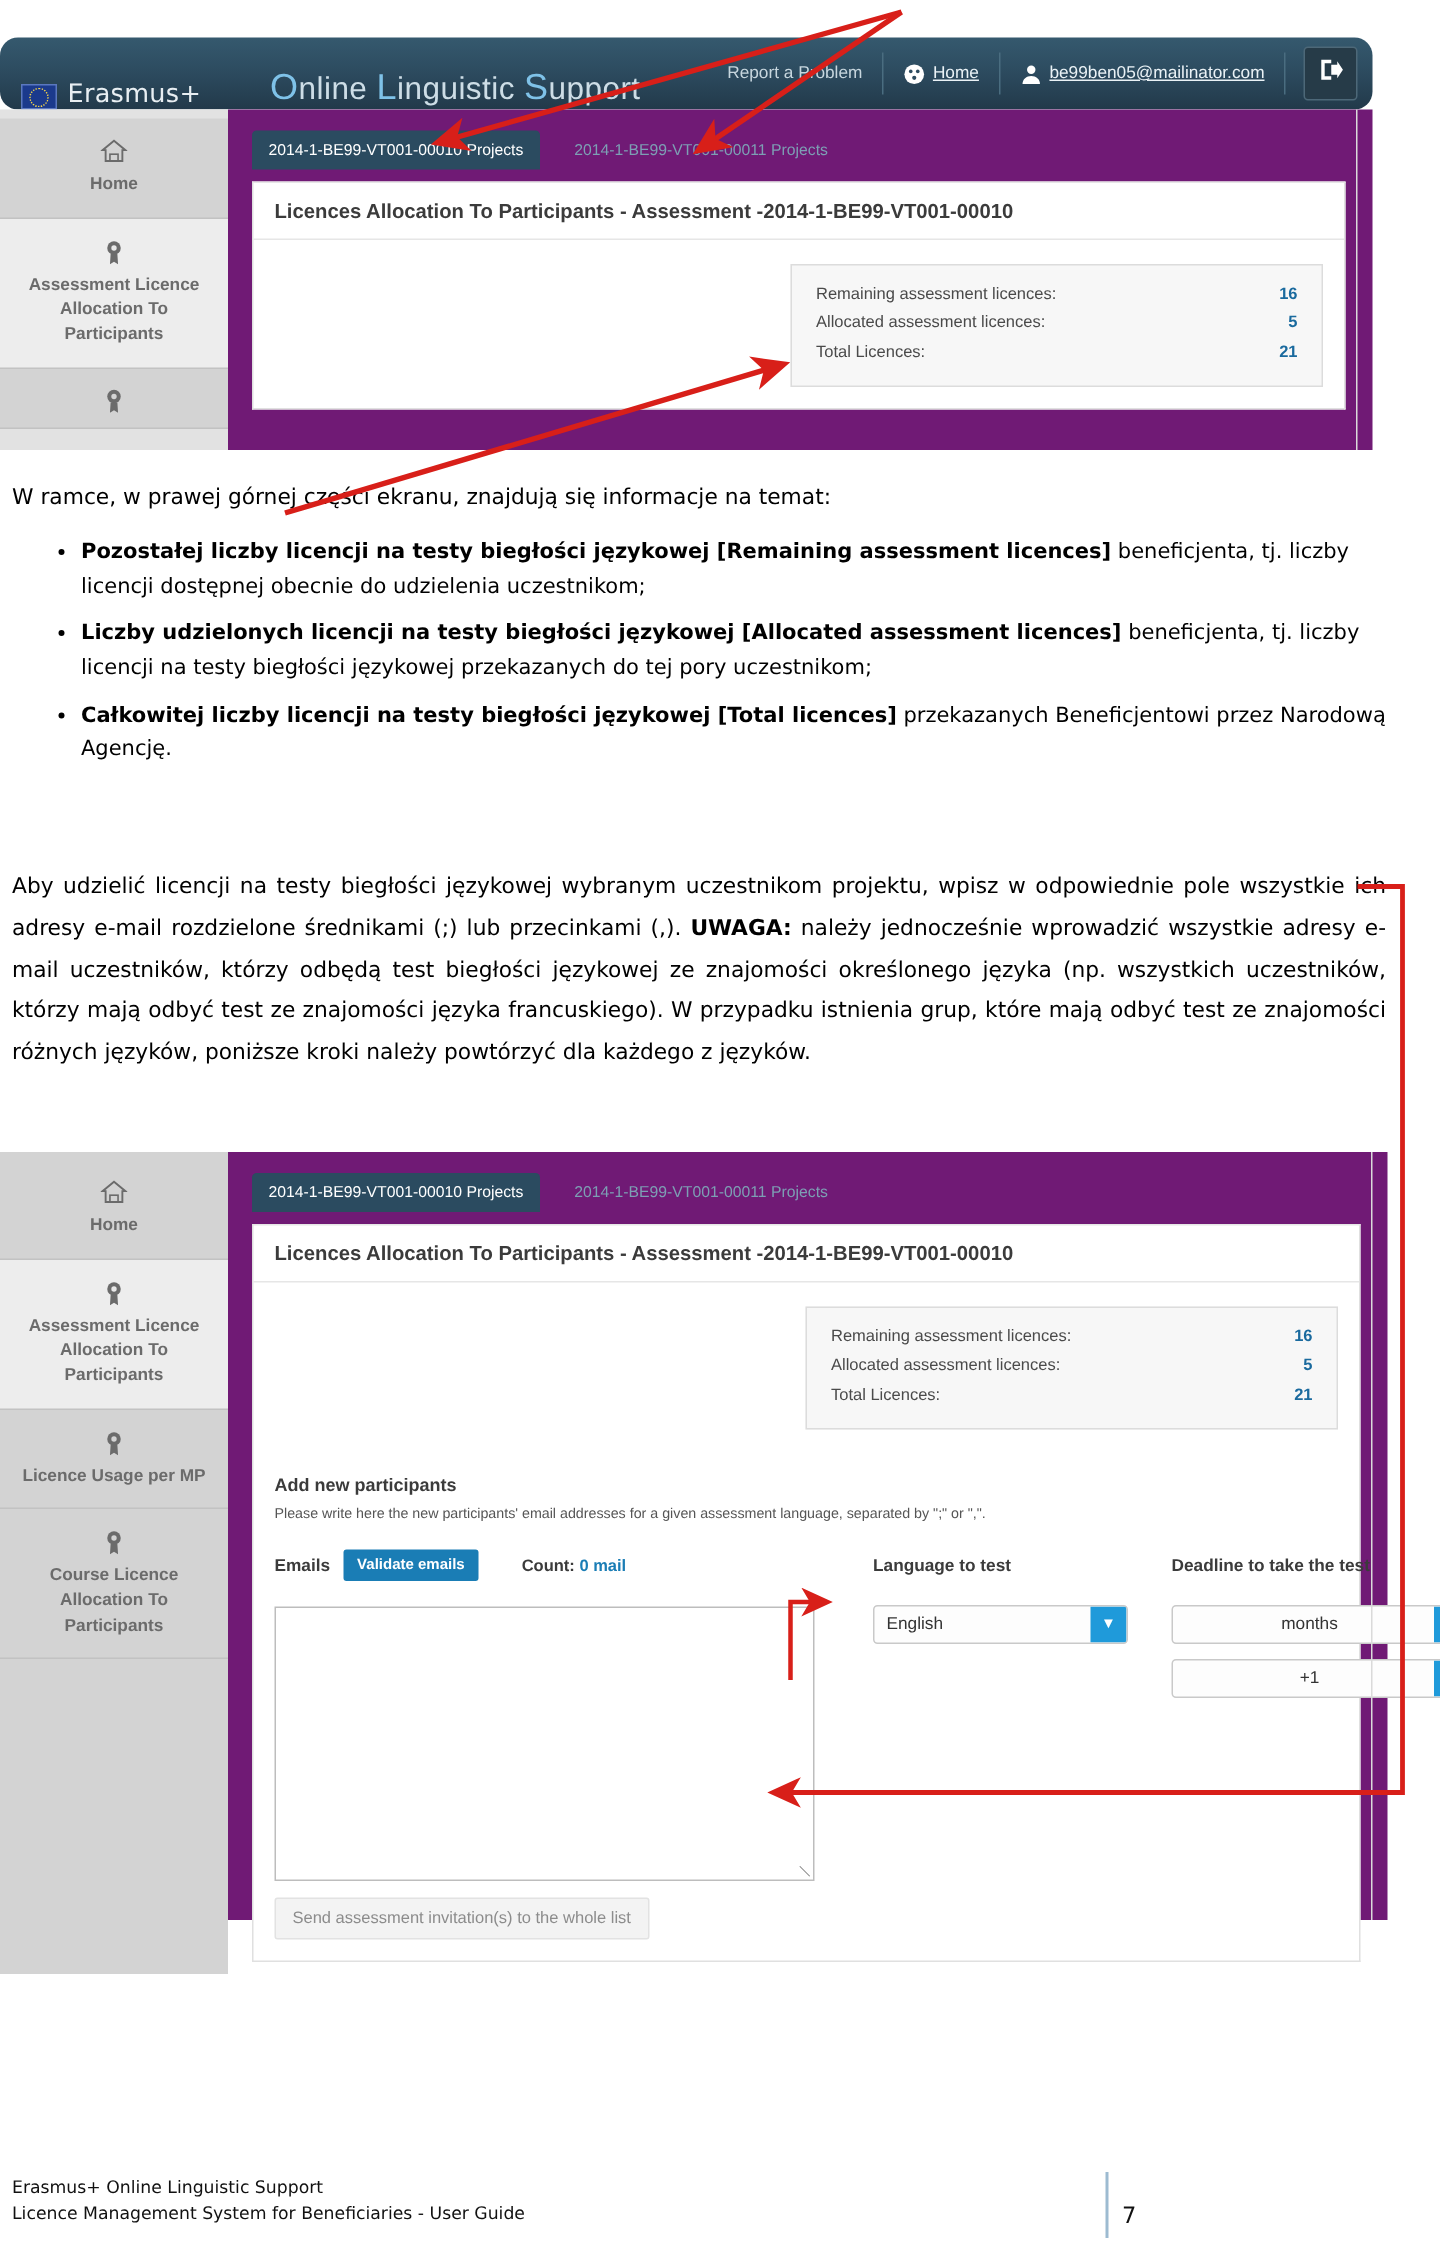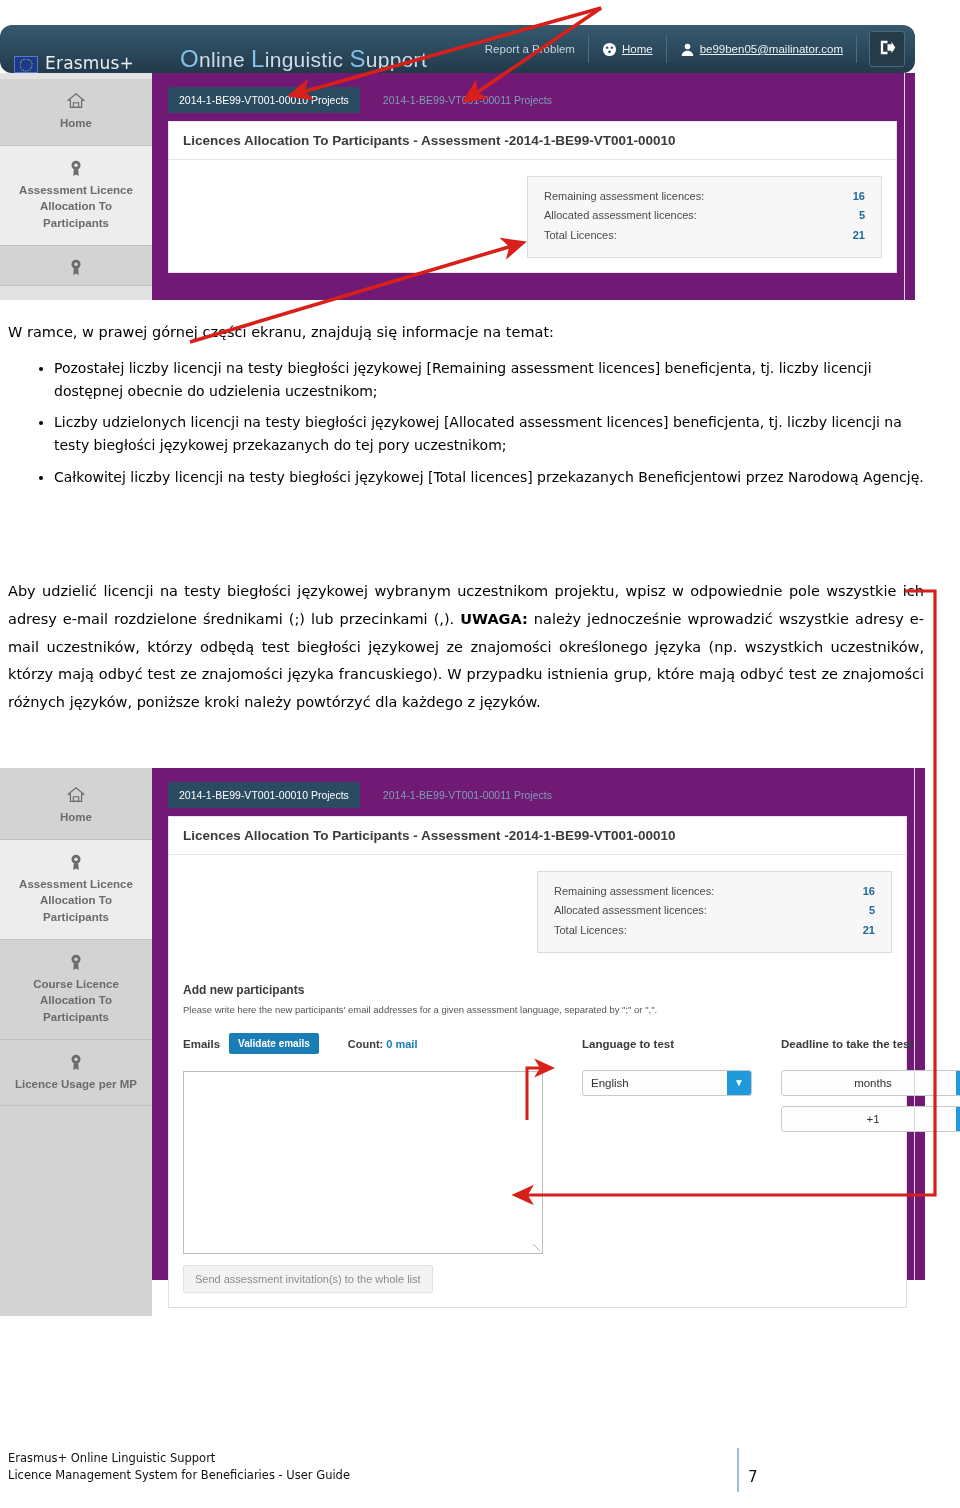--- a/index.html
+++ b/index.html
@@ -125,21 +125,21 @@
 
   
   .doc-text{
     position:absolute; left:8px; right:30px;
     font-family:"DejaVu Sans", sans-serif;
     color:#000;
   }
   .lead{ font-size:14.5px; line-height:1.45; }
   ul.bullets{ margin:14px 0 0 0; padding-left:46px; }
   ul.bullets li{ font-size:14px; line-height:1.62; margin-bottom:9px; }
-  ul.bullets li b{ font-weight:normal; }
+  ul.bullets li b{ font-weight:bold; }
   .para{ font-size:14.5px; line-height:1.92; text-align:justify; }
   .para b{ font-weight:bold; }
 
   
   .footer{
     position:absolute; left:8px; bottom:24px; font-size:11.5px; line-height:1.5; color:#111;
     font-family:"DejaVu Sans", sans-serif;
   }
   .pagenum{
     position:absolute; left:748px; bottom:22px; font-size:15px; color:#111;
@@ -300,31 +300,31 @@
         <span>Assessment Licence Allocation To Participants</span>
       </div>
       <div class="side-item">
         <span class="side-ico">
           <svg viewBox="0 0 20 20" width="18" height="18">
               <circle cx="10" cy="7" r="5" fill="#6b6b6b"></circle>
               <circle cx="10" cy="7" r="2" fill="#d3d3d3"></circle>
               <path d="M7.5 11.5 7 19l3-1.8L13 19l-.5-7.5z" fill="#6b6b6b"></path>
             </svg>
         </span>
-        <span>Course Licence Allocation To Participants</span>
+        <span>Licence Usage per MP</span>
       </div>
       <div class="side-item">
         <span class="side-ico">
           <svg viewBox="0 0 20 20" width="18" height="18">
               <circle cx="10" cy="7" r="5" fill="#6b6b6b"></circle>
               <circle cx="10" cy="7" r="2" fill="#d3d3d3"></circle>
               <path d="M7.5 11.5 7 19l3-1.8L13 19l-.5-7.5z" fill="#6b6b6b"></path>
             </svg>
         </span>
-        <span>Licence Usage per MP</span>
+        <span>Course Licence Allocation To Participants</span>
       </div>
       <div style="height:210px;background:#d3d3d3;"></div>
     </div>
 
     <div class="ols-main">
       <div class="tabs">
         <div class="tab active">2014-1-BE99-VT001-00010 Projects</div>
         <div class="tab inactive">2014-1-BE99-VT001-00011 Projects</div>
       </div>
 

